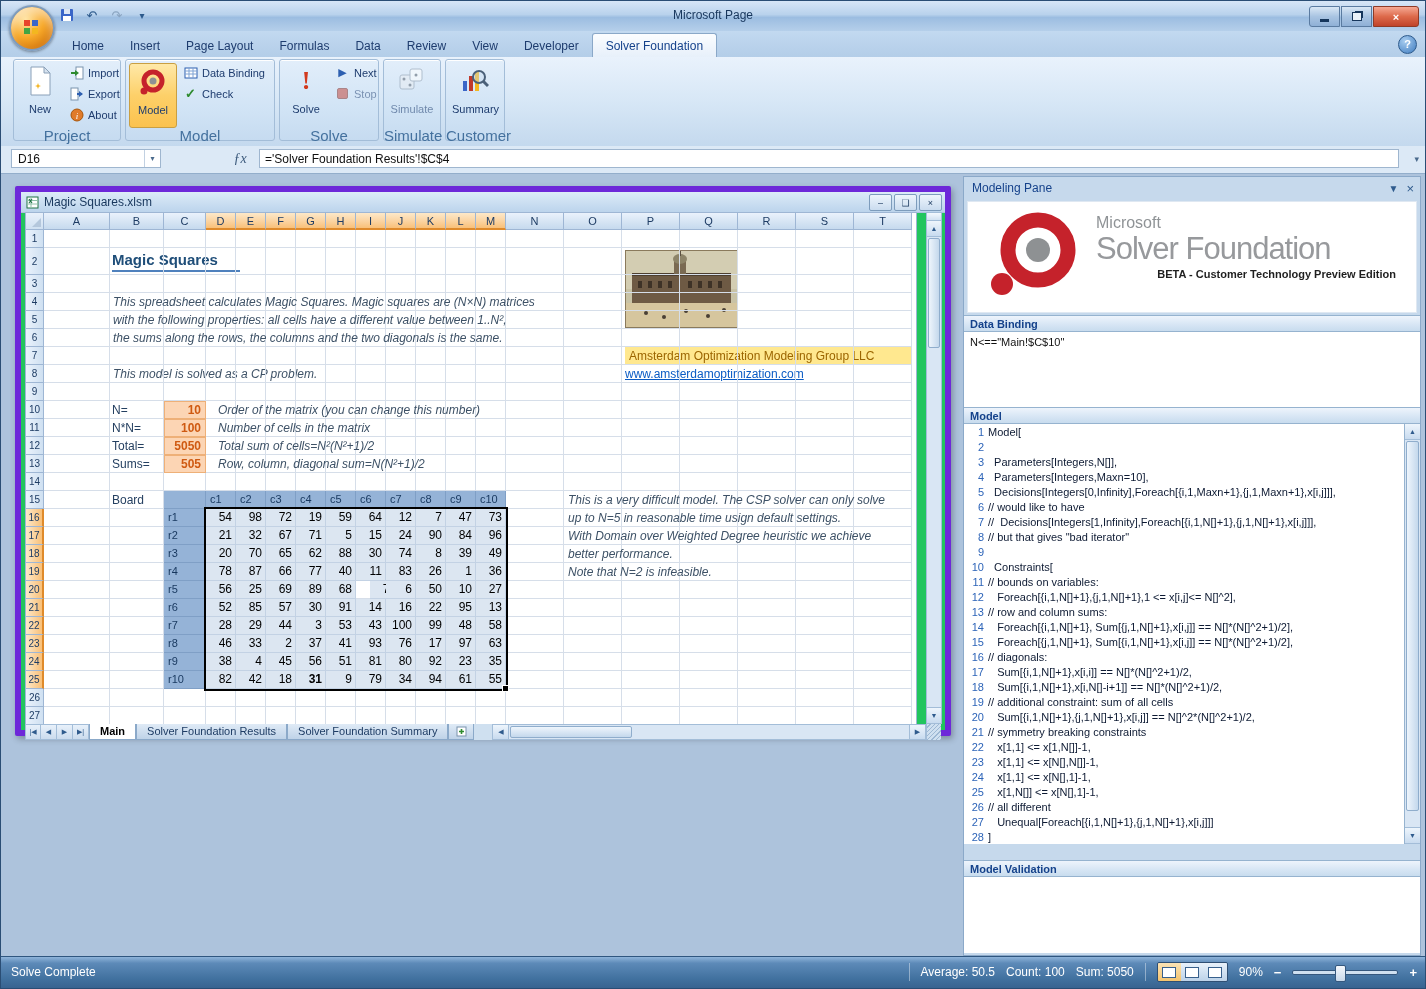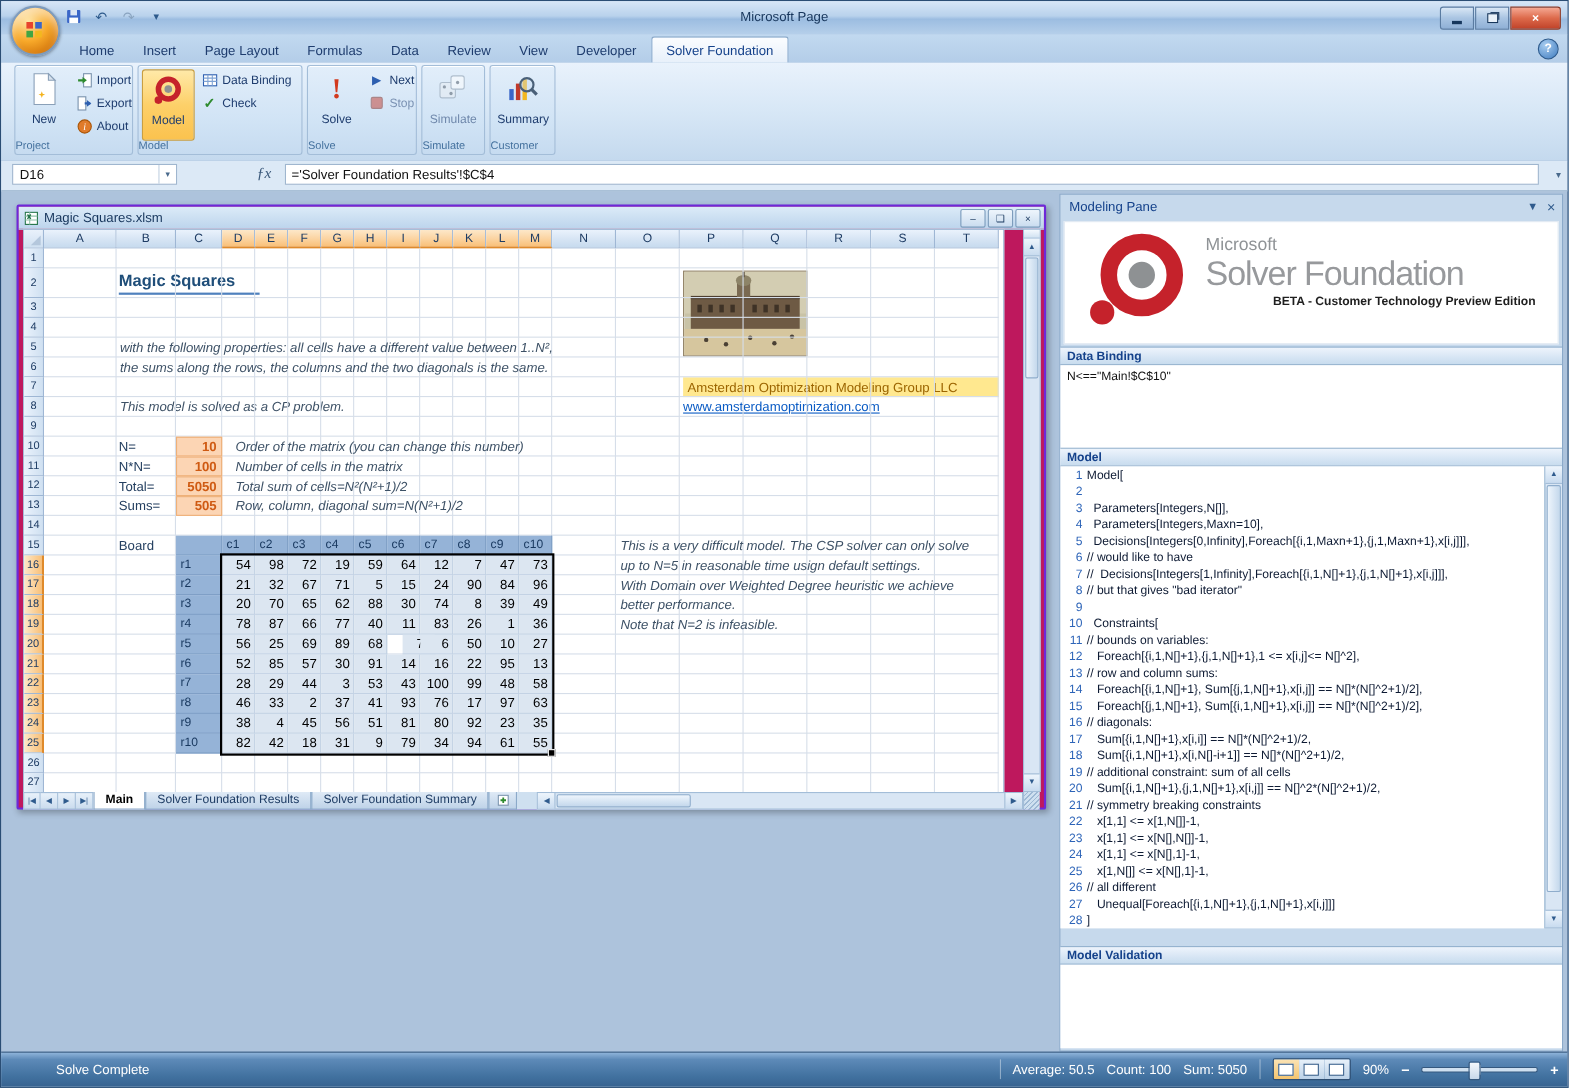--- a/index.html
+++ b/index.html
@@ -26,21 +26,21 @@
   .ico-restore{display:block;width:8px;height:7px;border:1px solid #16365c;background:#e9f1f9;box-shadow:2px -2px 0 -1px #16365c;}
   
   #tabrow{position:absolute;left:0;top:30px;width:100%;height:26px;background:linear-gradient(180deg,#c2d9f0,#b3cde8);}
   #ribbon-tabs{position:absolute;left:58px;bottom:0;display:flex;align-items:flex-end;}
   .rtab{padding:5px 13px 4px 13px;font-size:12px;color:#1e3c6e;white-space:nowrap;}
   .rtab.active{background:linear-gradient(#fbfdff,#e7f0fa);border:1px solid #8aa8c8;border-bottom:none;border-radius:3px 3px 0 0;color:#15428b;}
   .help-btn{position:absolute;right:8px;top:4px;width:17px;height:17px;border-radius:50%;background:radial-gradient(circle at 35% 30%,#a8cdf0,#3f7cc0);color:#fff;font-size:11px;font-weight:bold;text-align:center;line-height:17px;border:1px solid #2d5a8c;}
   
   #ribbon{position:absolute;left:0;top:56px;width:100%;height:89px;background:linear-gradient(180deg,#e9f2fc 0%,#d7e7f6 50%,#c4d9ee 100%);border-bottom:1px solid #8fb0d4;}
   .rgroup{position:absolute;top:2px;height:82px;border:1px solid #a3bdd8;border-radius:3px;background:linear-gradient(180deg,#e2eefa,#d0e3f5 65%,#c6dbf0);box-shadow:inset 0 1px 0 #fff;box-sizing:border-box;}
-  .rg-label{position:absolute;bottom:0;left:0;right:0;font-size:10px;color:#44719e;height:13px;}
+  .rg-label{position:absolute;bottom:0;left:0;right:0;text-align:center;font-size:15px;color:#44719e;height:13px;}
   .bigbtn{position:absolute;left:3px;top:3px;width:46px;height:63px;text-align:center;border-radius:3px;}
   .bigbtn .bicon{display:block;height:36px;display:flex;align-items:center;justify-content:center;}
   .bigbtn .blabel{font-size:11px;color:#1e3c6e;line-height:12px;}
   .bigbtn.active-big{background:linear-gradient(#ffe9a8,#fdd069 50%,#fbc24e);border:1px solid #c99f42;}
   .bigbtn.dim{opacity:.55;}
   .smallcol{position:absolute;left:52px;top:2px;right:2px;}
   .smallbtn{height:21px;display:flex;align-items:center;gap:4px;padding:0 3px;font-size:11px;color:#1e3c6e;white-space:nowrap;}
   .smallbtn.dim{opacity:.5;}
   .si{width:15px;height:15px;flex:none;display:inline-flex;align-items:center;justify-content:center;}
   .glyph-check{color:#2e8b2e;font-weight:bold;font-size:13px;}
@@ -48,21 +48,21 @@
   .glyph-next{color:#2d5fb0;font-size:11px;}
   .glyph-excl{color:#d23a1e;font-weight:bold;font-size:26px;line-height:26px;font-family:"Liberation Serif",serif;}
   
   #fbar{position:absolute;left:0;top:145px;width:100%;height:27px;background:#dce9f6;border-bottom:1px solid #93aecb;}
   .namebox{position:absolute;left:10px;top:3px;width:150px;height:19px;background:#fff;border:1px solid #9fb6cf;font-size:12px;color:#111;line-height:19px;padding-left:6px;box-sizing:border-box;}
   .nb-arrow{position:absolute;right:0;top:0;width:15px;height:17px;border-left:1px solid #c2d1e2;font-size:8px;color:#4a6a8c;text-align:center;line-height:17px;}
   .fx{position:absolute;left:224px;top:3px;width:30px;height:19px;text-align:center;font-style:italic;font-family:"Liberation Serif",serif;font-size:14px;color:#3c5a7c;line-height:19px;}
   .ffield{position:absolute;left:258px;right:26px;top:3px;height:19px;background:#fff;border:1px solid #9fb6cf;font-size:12px;color:#111;line-height:19px;padding-left:5px;box-sizing:border-box;white-space:nowrap;overflow:hidden;}
   .fbar-expand{position:absolute;right:6px;top:8px;font-size:9px;color:#4a6a8c;}
   
-  #wbwin{position:absolute;left:14px;top:185px;width:936px;height:550px;background:#be185d;border:2px solid #6d28d9;border-radius:2px;box-shadow:2px 3px 6px rgba(0,0,0,.28);box-sizing:border-box;}
+  #wbwin{position:absolute;left:14px;top:185px;width:936px;height:550px;background:#22c55e;border:6px solid #6d28d9;border-radius:2px;box-shadow:2px 3px 6px rgba(0,0,0,.28);box-sizing:border-box;}
   .wb-title{position:absolute;left:0;top:0;right:0;height:20px;background:linear-gradient(180deg,#dcebf8,#bcd4ec);display:flex;align-items:center;gap:5px;padding-left:5px;font-size:12px;color:#17365c;border-bottom:1px solid #a9c2dc;}
   .wb-ctl{position:absolute;right:3px;top:2px;display:flex;gap:2px;}
   .wb-cbtn{width:21px;height:15px;border:1px solid #7d9cbc;border-radius:2px;background:linear-gradient(#eef5fc,#cadcef);display:flex;align-items:center;justify-content:center;font-size:9px;color:#17365c;}
   #sheet{position:absolute;left:4px;top:20px;width:890px;height:512px;background:#fff;border:1px solid #9eb6d4;box-sizing:content-box;overflow:hidden;}
   .corner{position:absolute;left:0;top:0;width:18px;height:17px;background:linear-gradient(180deg,#e9f1fb,#cfe0f1);border-right:1px solid #9eb6d4;border-bottom:1px solid #9eb6d4;box-sizing:border-box;}
   .corner:after{content:"";position:absolute;right:2px;bottom:2px;border-left:9px solid transparent;border-bottom:9px solid #b4c7dc;}
   #colhdrs{position:absolute;left:18px;top:0;height:17px;}
   .chd{position:absolute;top:0;height:17px;box-sizing:border-box;border-right:1px solid #9eb6d4;border-bottom:1px solid #9eb6d4;background:linear-gradient(180deg,#eaf2fc,#d4e3f3 60%,#c6daee);font-size:11px;color:#1e3c64;text-align:center;line-height:16px;}
   .chd.sel{background:linear-gradient(180deg,#fde8c9,#fbd3a0 55%,#f9c078);border-bottom:2px solid #df8a2b;}
   #rowhdrs{position:absolute;left:0;top:17px;width:18px;}
@@ -114,21 +114,21 @@
   #model-code{position:absolute;left:0;right:16px;top:247px;height:420px;background:#fff;overflow:hidden;padding-top:1px;box-sizing:border-box;}
   .cline{display:flex;line-height:15px;font-size:11px;}
   .ln{width:20px;flex:none;text-align:right;padding-right:4px;color:#2d64b8;}
   .ct{white-space:pre;color:#0d1a33;}
   .mscroll{position:absolute;right:0;top:247px;width:16px;height:420px;background:#d9e6f4;border-left:1px solid #96b3cf;box-sizing:border-box;}
   .ms-thumb{margin:1px;height:368px;background:linear-gradient(90deg,#eef5fc,#c4d8ec);border:1px solid #8fadcc;border-radius:2px;}
   .ms-down{position:absolute;bottom:0;left:0;right:0;border-top:1px solid #a3bdd8;}
   .mv-content{position:absolute;left:0;right:0;top:700px;height:76px;background:#fff;}
   
   #statusbar{position:absolute;left:0;bottom:0;width:100%;height:31px;background:linear-gradient(180deg,#8fb4da 0%,#5d8ab8 20%,#41719f 70%,#386390 100%);border-top:1px solid #2f567f;color:#fff;font-size:12px;}
-  .sb-left{position:absolute;left:10px;top:8px;margin-left:40px;}
+  .sb-left{position:absolute;left:10px;top:8px;}
   .sb-right{position:absolute;right:8px;top:4px;height:22px;display:flex;align-items:center;gap:11px;}
   .sb-sep{width:1px;height:18px;background:rgba(255,255,255,.4);}
   .vbtns{display:flex;border:1px solid #2f4f73;border-radius:2px;overflow:hidden;}
   .vbtn{width:23px;height:18px;background:linear-gradient(#e8f1fa,#bcd2e8);display:flex;align-items:center;justify-content:center;}
   .vbtn.on{background:linear-gradient(#fbe3b5,#f4c46e);}
   .vbtn i{display:block;width:12px;height:9px;border:1px solid #38608c;background:#fff;}
   .zoom-minus,.zoom-plus{font-size:13px;font-weight:bold;}
   .ztrack{position:relative;width:104px;height:3px;background:#cfe0f0;border:1px solid #35587e;border-radius:2px;}
   .znotch{position:absolute;left:50%;top:-3px;width:1px;height:9px;background:#e8f1fa;}
   .zthumb{position:absolute;left:42px;top:-6px;width:9px;height:15px;background:linear-gradient(#f4f8fc,#c7d8ea);border:1px solid #35587e;border-radius:2px;}
@@ -468,20 +468,21 @@
           <div class="hline" style="top: 332px;"></div>
           <div class="hline" style="top: 350px;"></div>
           <div class="hline" style="top: 368px;"></div>
           <div class="hline" style="top: 386px;"></div>
           <div class="hline" style="top: 404px;"></div>
           <div class="hline" style="top: 422px;"></div>
           <div class="hline" style="top: 440px;"></div>
           <div class="hline" style="top: 458px;"></div>
           <div class="hline" style="top: 476px;"></div>
           <div class="hline" style="top: 494px;"></div>
+          <div class="itxt" style="left: 69px; top: 65px;">This spreadsheet calculates Magic Squares. Magic squares are (N×N) matrices</div>
           <div class="itxt" style="left: 69px; top: 83px;">with the following properties: all cells have a different value between 1..N²,</div>
           <div class="itxt" style="left: 69px; top: 101px;">the sums along the rows, the columns and the two diagonals is the same.</div>
           <div class="plabel" style="left: 68px; top: 173px;">N=</div>
           <div class="pval" style="left: 120px; top: 171px; width: 42px; height: 18px;">10</div>
           <div class="itxt" style="left: 174px; top: 173px;">Order of the matrix (you can change this number)</div>
           <div class="plabel" style="left: 68px; top: 191px;">N*N=</div>
           <div class="pval" style="left: 120px; top: 189px; width: 42px; height: 18px;">100</div>
           <div class="itxt" style="left: 174px; top: 191px;">Number of cells in the matrix</div>
           <div class="plabel" style="left: 68px; top: 209px;">Total=</div>
           <div class="pval" style="left: 120px; top: 207px; width: 42px; height: 18px;">5050</div>
@@ -597,21 +598,21 @@
           <div class="bcell" style="left: 252px; top: 423px; width: 30px; height: 18px;">56</div>
           <div class="bcell" style="left: 282px; top: 423px; width: 30px; height: 18px;">51</div>
           <div class="bcell" style="left: 312px; top: 423px; width: 30px; height: 18px;">81</div>
           <div class="bcell" style="left: 342px; top: 423px; width: 30px; height: 18px;">80</div>
           <div class="bcell" style="left: 372px; top: 423px; width: 30px; height: 18px;">92</div>
           <div class="bcell" style="left: 402px; top: 423px; width: 30px; height: 18px;">23</div>
           <div class="bcell" style="left: 432px; top: 423px; width: 30px; height: 18px;">35</div>
           <div class="bcell" style="left: 162px; top: 441px; width: 30px; height: 18px;">82</div>
           <div class="bcell" style="left: 192px; top: 441px; width: 30px; height: 18px;">42</div>
           <div class="bcell" style="left: 222px; top: 441px; width: 30px; height: 18px;">18</div>
-          <div class="bcell" style="left: 252px; top: 441px; width: 30px; height: 18px;">31</div>
+          <div class="bcell" style="left: 252px; top: 441px; width: 30px; height: 18px; font-weight: bold;">31</div>
           <div class="bcell" style="left: 282px; top: 441px; width: 30px; height: 18px;">9</div>
           <div class="bcell" style="left: 312px; top: 441px; width: 30px; height: 18px;">79</div>
           <div class="bcell" style="left: 342px; top: 441px; width: 30px; height: 18px;">34</div>
           <div class="bcell" style="left: 372px; top: 441px; width: 30px; height: 18px;">94</div>
           <div class="bcell" style="left: 402px; top: 441px; width: 30px; height: 18px;">61</div>
           <div class="bcell" style="left: 432px; top: 441px; width: 30px; height: 18px;">55</div>
           <div class="selborder" style="left: 160px; top: 277px; width: 304px; height: 184px;"></div>
           <div class="selhandle" style="left: 458px; top: 455px;"></div>
           <div class="itxt" style="left: 524px; top: 263px;">This is a very difficult model. The CSP solver can only solve</div>
           <div class="itxt" style="left: 524px; top: 281px;">up to N=5 in reasonable time usign default settings.</div>

